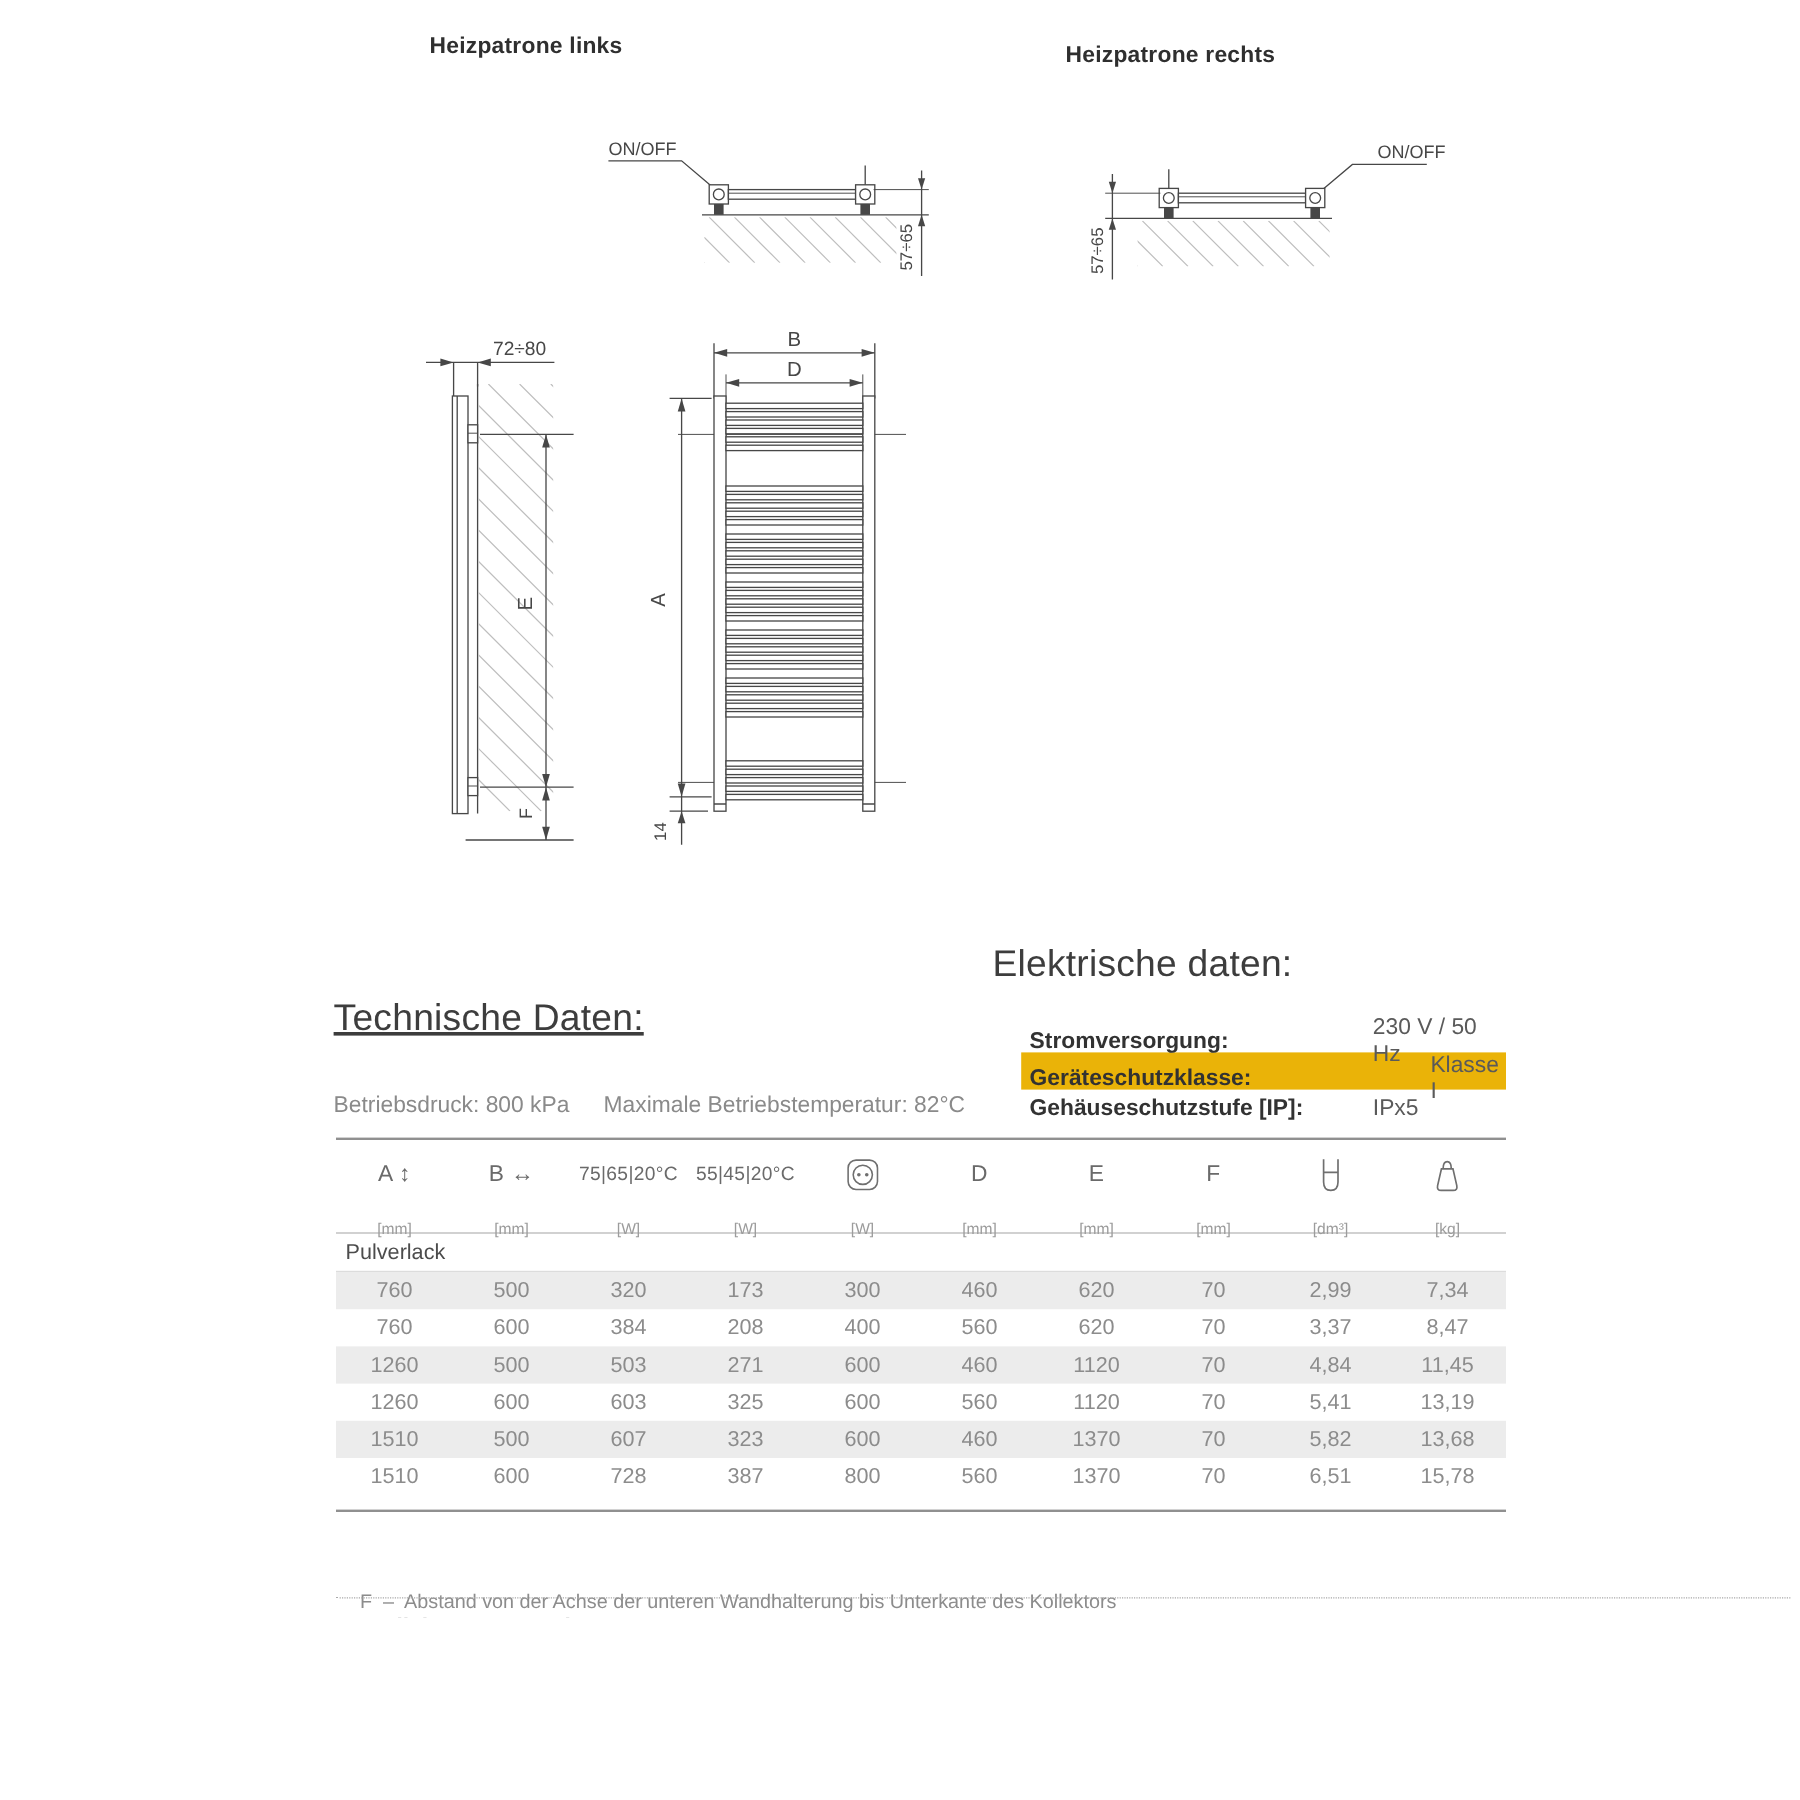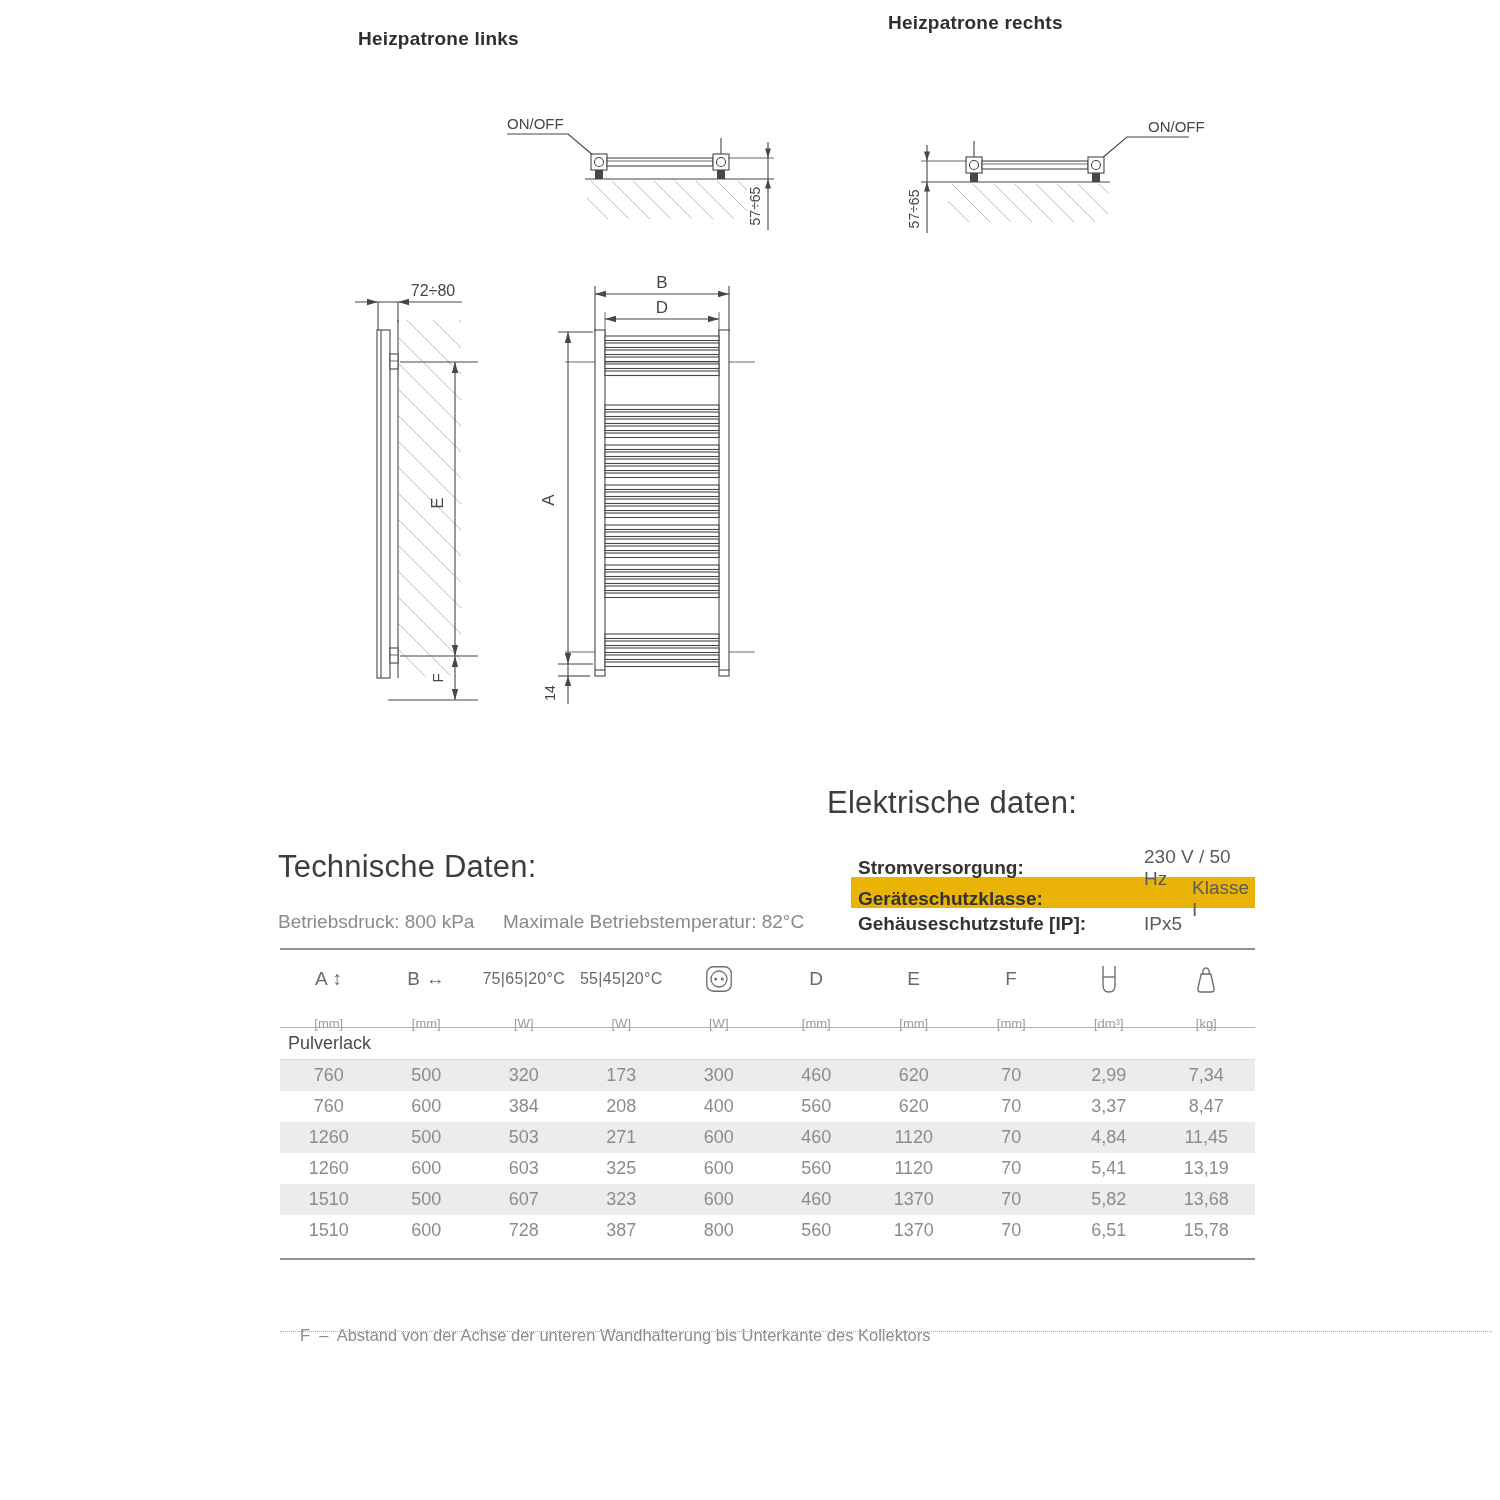--- a/index.html
+++ b/index.html
@@ -48,21 +48,21 @@
   .legend { font-size:16.5px; color:#8c8c8c; line-height:29px; white-space:pre-wrap; }
   .dotted { border-top:1px dotted #a8a8a8; height:0; }
   .profile-label { font-size:19px; font-weight:bold; color:#2f2f2f; }
 </style>
 </head>
 <body>
 
 <div class="page">
 
   <div class="abs diagram-title" style="left:358px; top:28px;">Heizpatrone links</div>
-  <div class="abs diagram-title" style="left:888px; top:12px;">Heizpatrone rechts</div>
+  <div class="abs diagram-title" style="left:888px; top:36px;">Heizpatrone rechts</div>
 
   <svg class="abs dwg" style="left:480px; top:98px;" width="310" height="150" viewBox="0 0 310 150">
     <defs>
         <clipPath id="hcl1">
           <rect x="107" y="83" width="160" height="38"></rect>
         </clipPath>
       </defs>
     <text x="27" y="31" font-size="15">ON/OFF</text>
     <polyline points="27,36 88,36 114,58"></polyline>
     <line x1="241" y1="40" x2="241" y2="56"></line>
@@ -242,21 +242,21 @@
     <line x1="18" y1="392" x2="53" y2="392"></line>
     <line x1="18" y1="404" x2="50" y2="404"></line>
     <line x1="28" y1="60" x2="28" y2="432"></line>
     <polygon class="ah" points="28,60 24.8,71 31.2,71"></polygon>
     <polygon class="ah" points="28,392 24.8,381 31.2,381"></polygon>
     <polygon class="ah" points="28,404 24.8,414 31.2,414"></polygon>
     <text transform="rotate(-90 14 228)" x="14" y="228" text-anchor="middle" font-size="17">A</text>
     <text transform="rotate(-90 15 421)" x="15" y="421" text-anchor="middle" font-size="14">14</text>
   </svg>
 
-  <div class="abs h1" style="left:278px; top:850px;">Technische Daten:</div>
+  <div class="abs h1" style="left:278px; top:831px;text-decoration:underline;">Technische Daten:</div>
   <div class="abs sub" style="left:278px; top:911px;">Betriebsdruck: 800 kPa</div>
   <div class="abs sub" style="left:503px; top:911px;">Maximale Betriebstemperatur: 82°C</div>
 
   <div class="abs" style="left:827px; top:786px; width:428px;">
     <div class="h1">Elektrische daten:</div>
     <div class="e-rows">
       <div class="e-row">
         <div class="e-label">Stromversorgung:</div>
         <div class="e-value">230 V / 50 Hz</div>
       </div>

